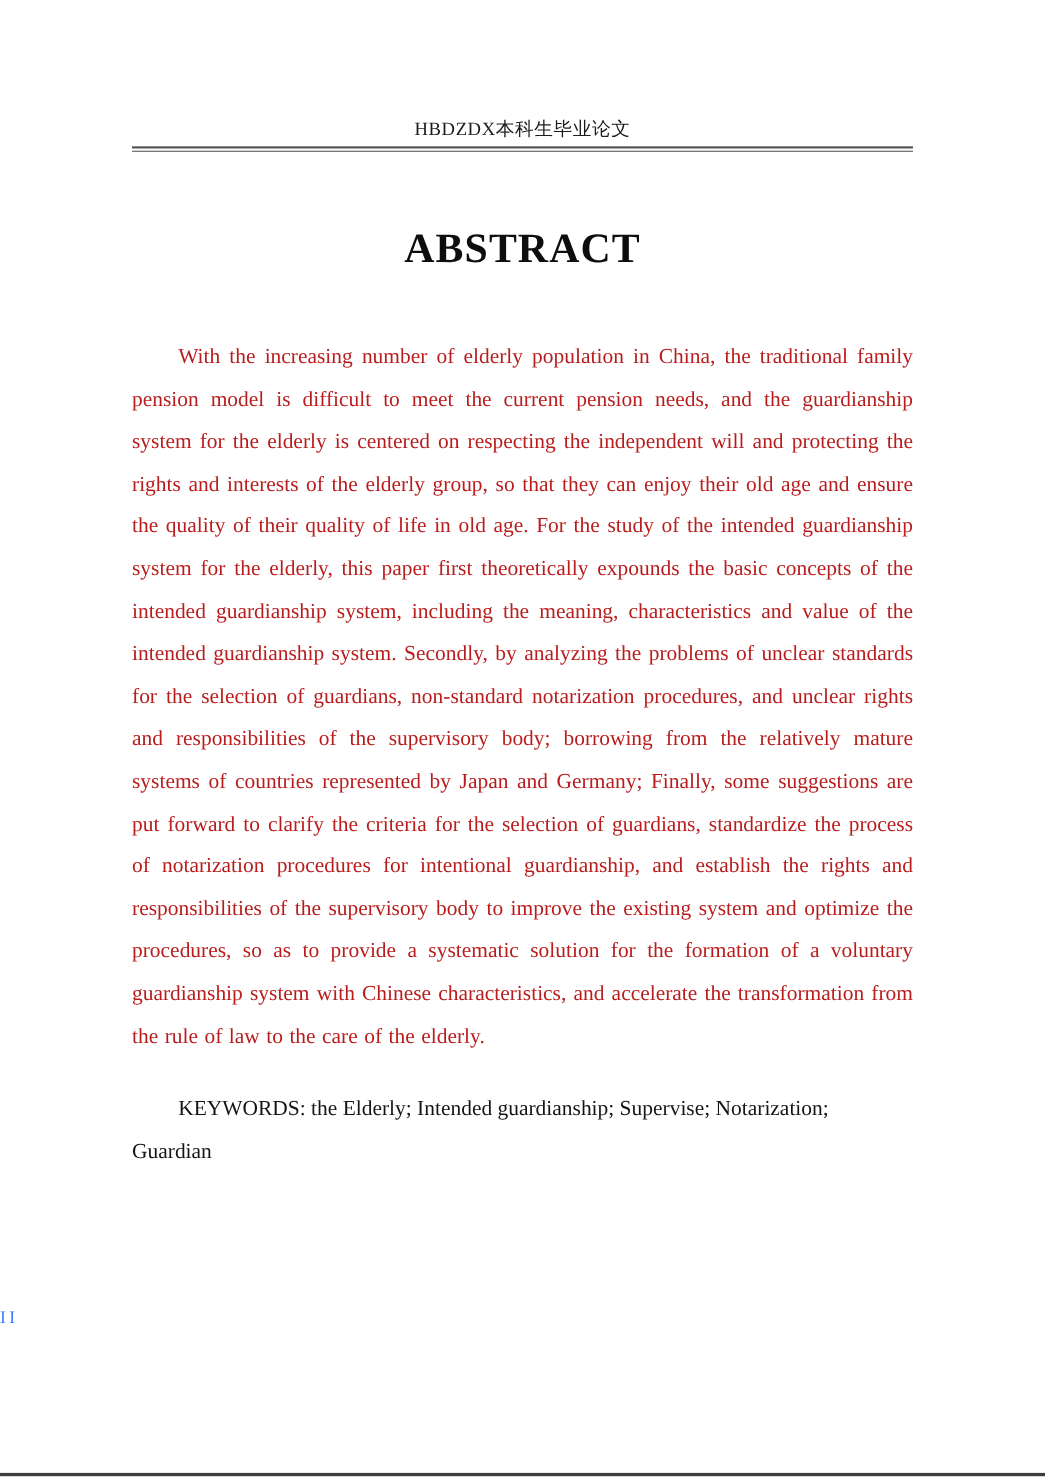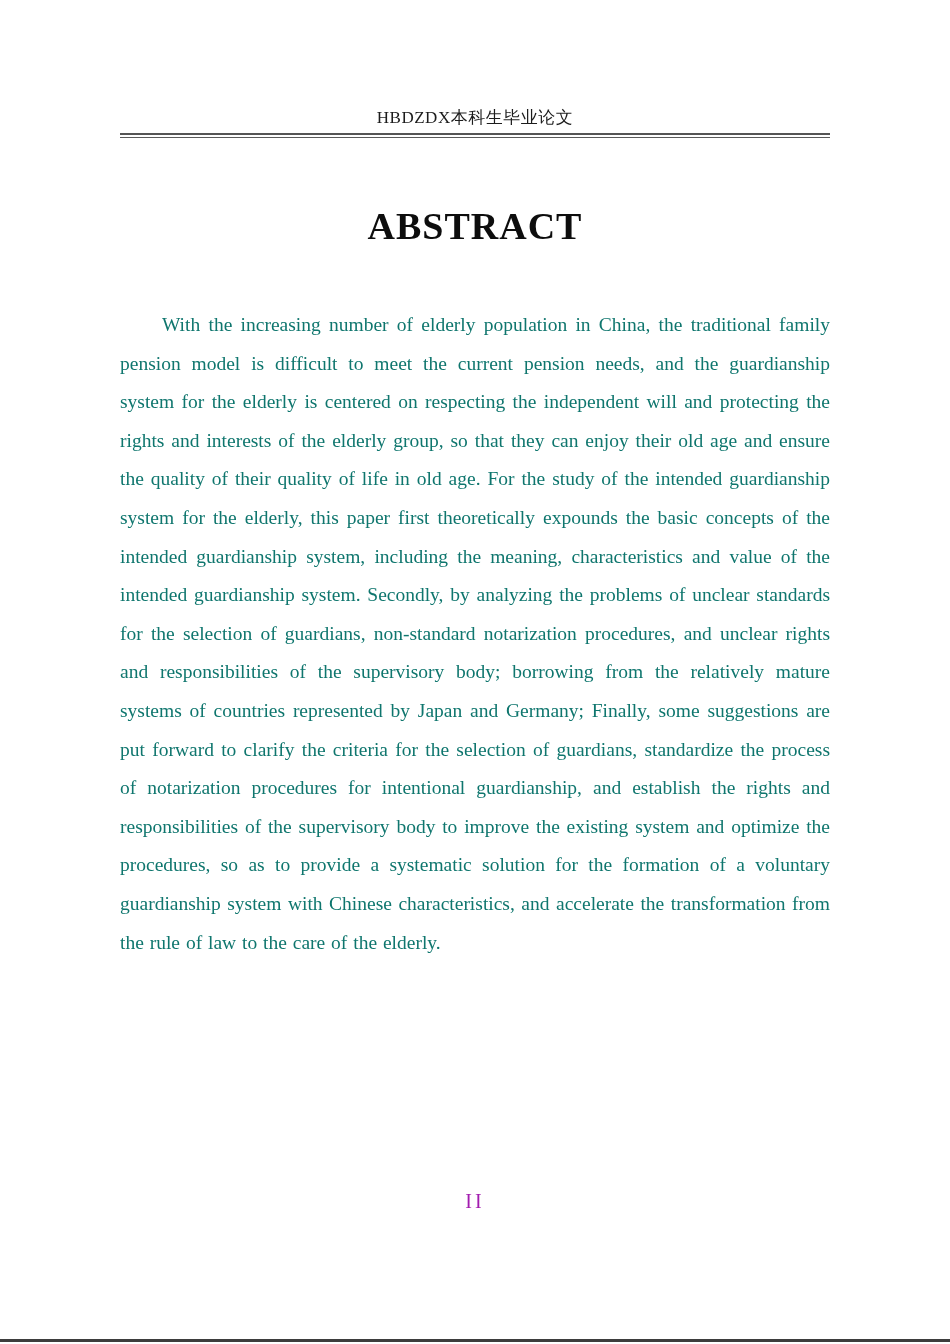--- a/index.html
+++ b/index.html
@@ -53,39 +53,39 @@
     font-weight: bold;
     letter-spacing: 1px;
     color: #0d0d0d;
   }
   .abstract-paragraph {
     margin-top: 58px;
     font-size: 19.5px;
     line-height: 38.6px;
     text-align: justify;
     text-indent: 42px;
-    color: #0f766e;
+    color: #b91c1c;
     word-spacing: 1px;
   }
   .keywords-line {
     margin-top: 28px;
     font-size: 19.5px;
     line-height: 38.6px;
     text-indent: 42px;
     color: #141414;
   }
   .page-number {
     position: absolute;
     top: 1190px;
     left: 0;
     width: 100%;
-    text-align: center;
-    font-size: 20px;
+    text-align: left;
+    font-size: 16px;
     letter-spacing: 3px;
-    color: #a21caf;
+    color: #3b82f6;
   }
   .bottom-edge-line {
     position: absolute;
     bottom: 2px;
     left: 0;
     width: 100%;
     height: 3px;
     background: #3d3d3d;
   }
 </style>
@@ -101,19 +101,20 @@
       <div class="rule-gap"></div>
       <div class="rule-thin"></div>
     </div>
   </div>
 
   <div class="content">
     <div class="doc-title">ABSTRACT</div>
 
     <p class="abstract-paragraph">With the increasing number of elderly population in China, the traditional family pension model is difficult to meet the current pension needs, and the guardianship system for the elderly is centered on respecting the independent will and protecting the rights and interests of the elderly group, so that they can enjoy their old age and ensure the quality of their quality of life in old age. For the study of the intended guardianship system for the elderly, this paper first theoretically expounds the basic concepts of the intended guardianship system, including the meaning, characteristics and value of the intended guardianship system. Secondly, by analyzing the problems of unclear standards for the selection of guardians, non-standard notarization procedures, and unclear rights and responsibilities of the supervisory body; borrowing from the relatively mature systems of countries represented by Japan and Germany; Finally, some suggestions are put forward to clarify the criteria for the selection of guardians, standardize the process of notarization procedures for intentional guardianship, and establish the rights and responsibilities of the supervisory body to improve the existing system and optimize the procedures, so as to provide a systematic solution for the formation of a voluntary guardianship system with Chinese characteristics, and accelerate the transformation from the rule of law to the care of the elderly.</p>
 
+    <p class="keywords-line">KEYWORDS: the Elderly; Intended guardianship; Supervise; Notarization; Guardian</p>
   </div>
 
   <div class="page-number">II</div>
 
   <div class="bottom-edge-line"></div>
 
 </div>
 
 </body></html>

